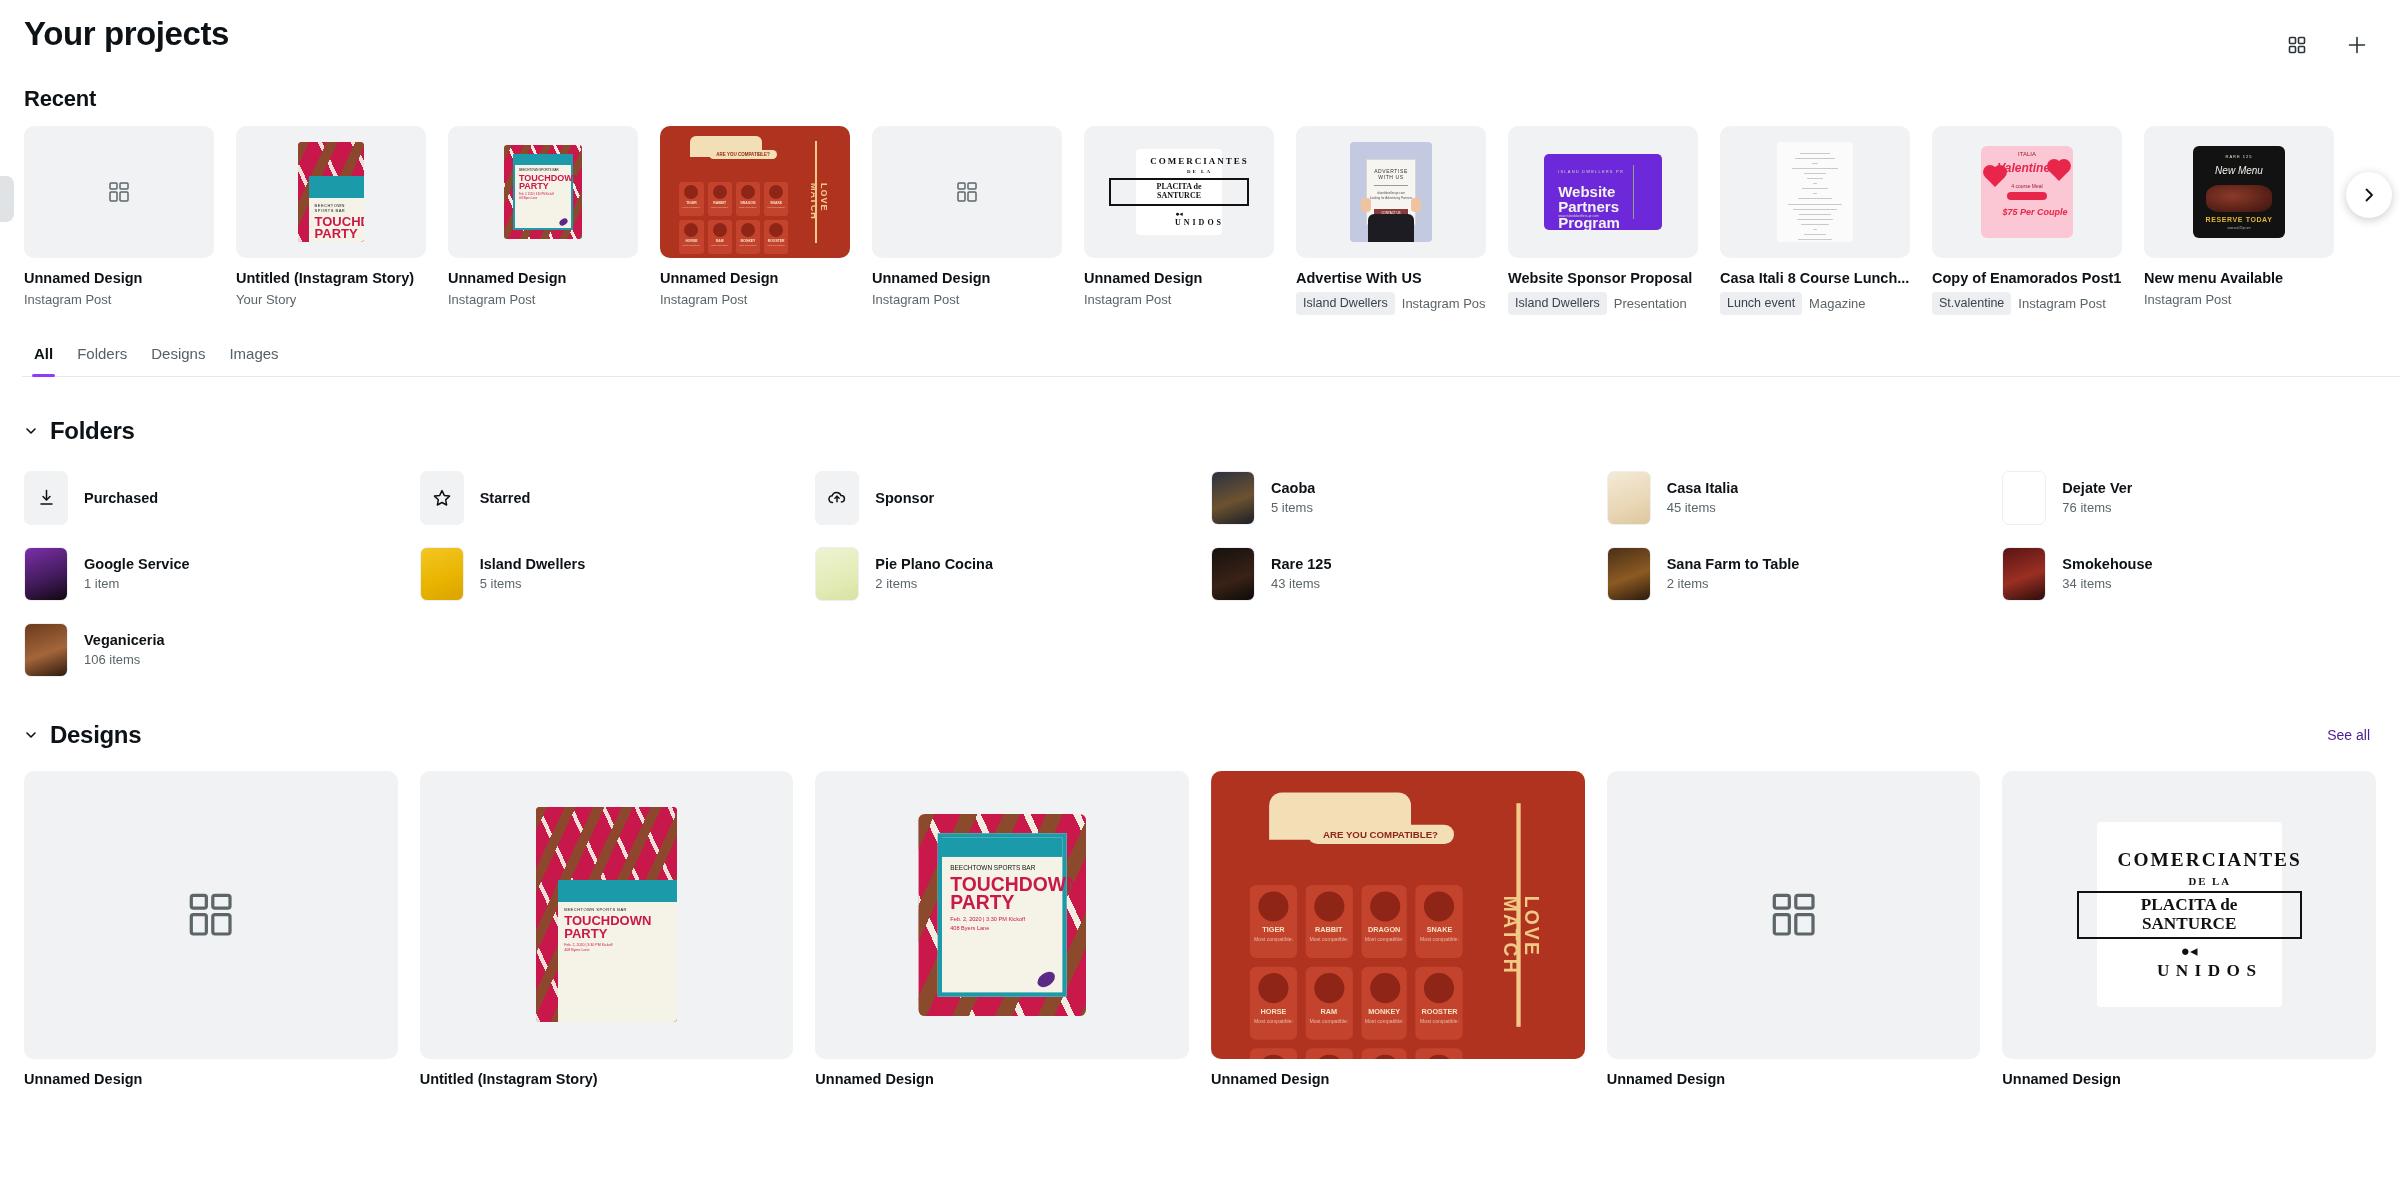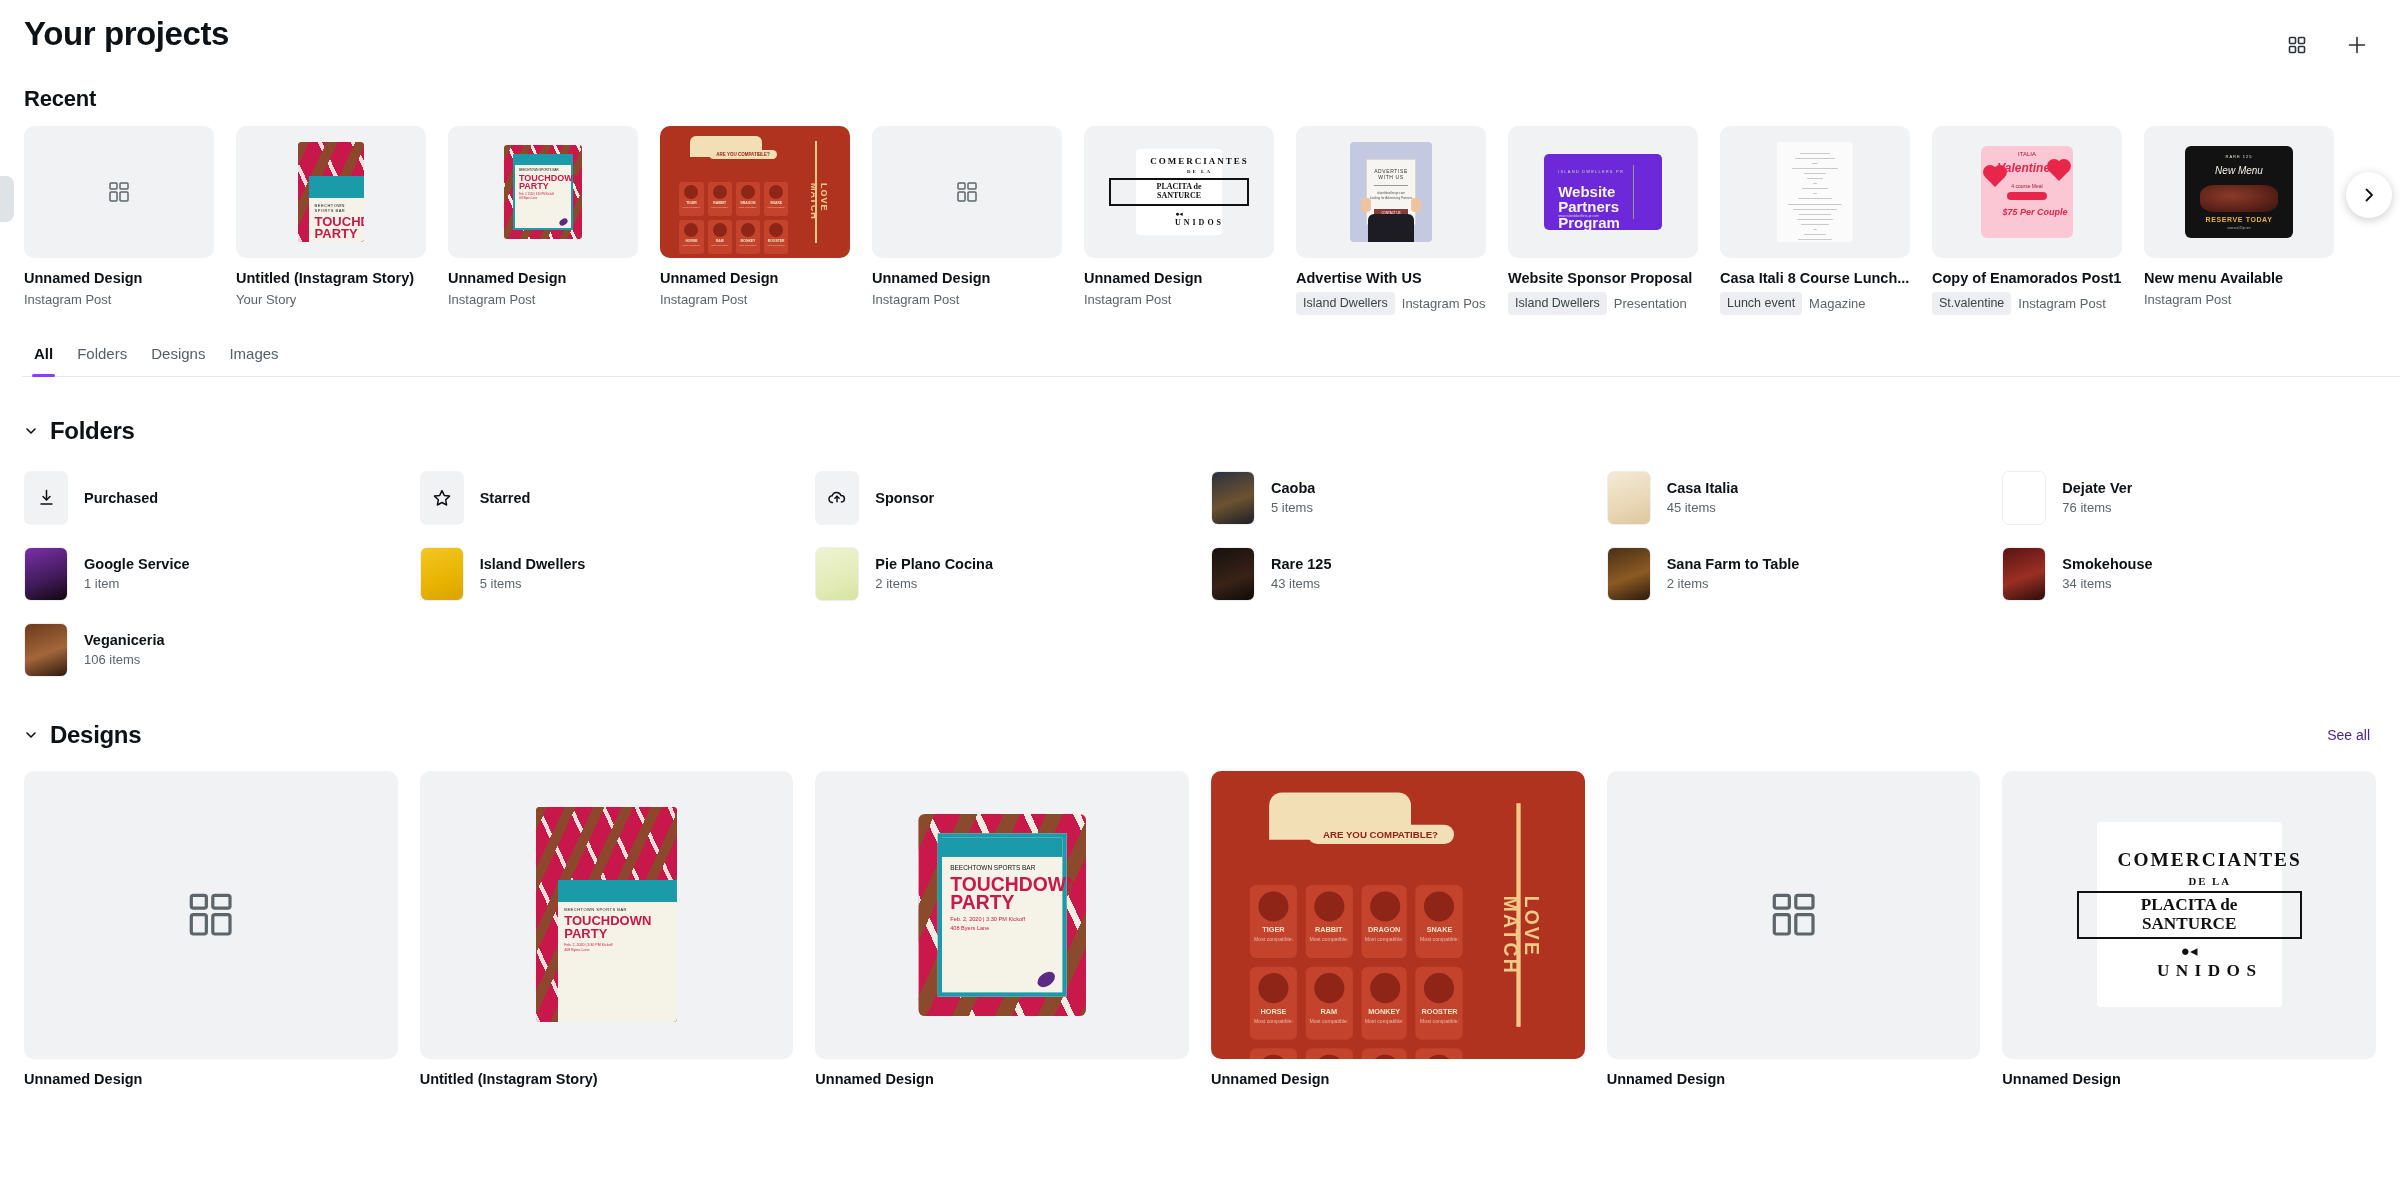--- a/index.html
+++ b/index.html
@@ -466,21 +466,21 @@
             </div>
           </div>
      <div class="recent-title">Copy of Enamorados Post1</div>
      <div class="recent-meta">
        <span class="tag-chip">St.valentine</span>
        <span class="meta-type">Instagram Post</span>
      </div>
         </div>
         <div class="recent-card">
           <div class="thumb-box">
-            <div class="im im-rare" style="width:108px;height:92px;border-radius:6px;">
+            <div class="im im-rare" style="width:92px;height:92px;border-radius:6px;">
         <div class="logo">RARE 125</div>
               <div class="nm">New Menu</div>
         <div class="meat"></div>
               <div class="res">RESERVE TODAY</div>
         <div class="sub">www.rare125pr.com</div>
             </div>
           </div>
      <div class="recent-title">New menu Available</div>
      <div class="recent-meta">
 

